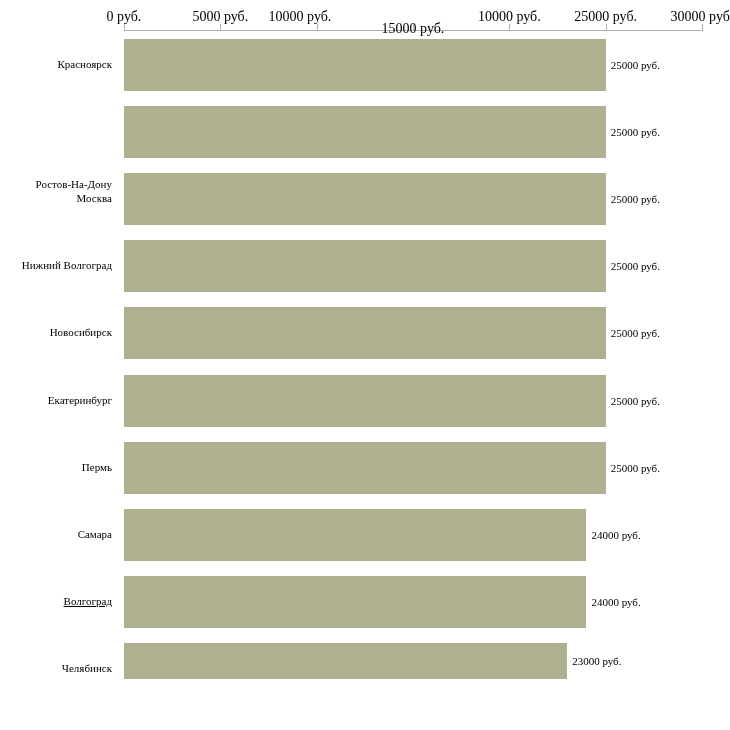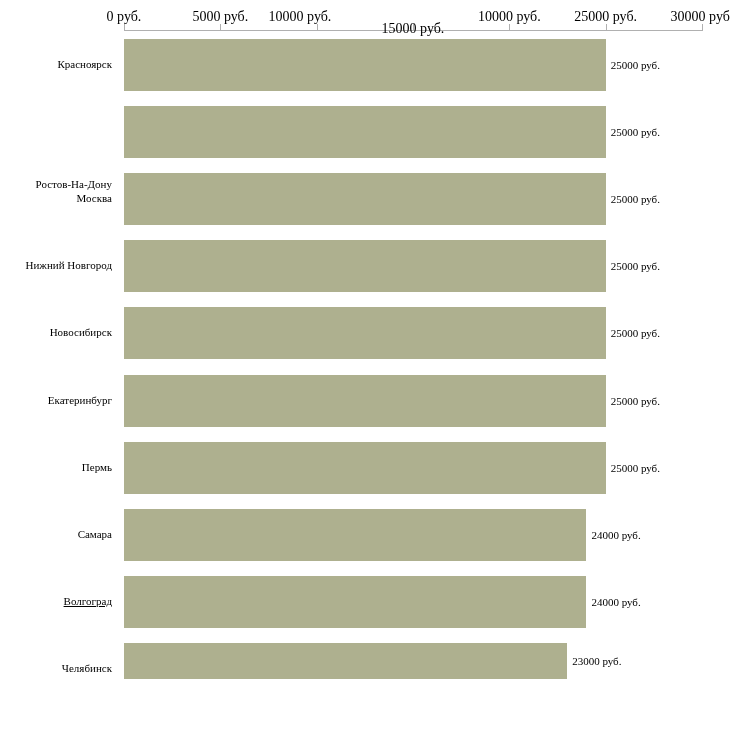--- a/index.html
+++ b/index.html
@@ -133,21 +133,21 @@
       </div>
       <div class="bar-row" style="top: 643.4px; height: 36px;">
         <div class="bar" style="left: 124px; width: 443.133px; background: rgb(174, 176, 143); position: absolute;"></div>
         <div class="bar-value" style="left: 572.133px;">23000 руб.</div>
       </div>
     </div>
   <div id="labels-layer">
       <div class="cat-label-wrap" style="top: 57.6px; padding-right: 6px; box-sizing: border-box;">Красноярск</div>
       <div class="cat-label-wrap" style="top: 134px; padding-right: 6px; box-sizing: border-box; margin-top: 44px;">Ростов-На-Дону</div>
       <div class="cat-label-wrap" style="top: 192px; padding-right: 6px; box-sizing: border-box;">Москва</div>
-      <div class="cat-label-wrap" style="top: 259.2px; padding-right: 6px; box-sizing: border-box;">Нижний Новгород</div>
+      <div class="cat-label-wrap" style="top: 259.2px; padding-right: 6px; box-sizing: border-box;">Нижний Волгоград</div>
       <div class="cat-label-wrap" style="top: 326.4px; padding-right: 6px; box-sizing: border-box;">Новосибирск</div>
       <div class="cat-label-wrap" style="top: 393.6px; padding-right: 6px; box-sizing: border-box;">Екатеринбург</div>
       <div class="cat-label-wrap" style="top: 460.8px; padding-right: 6px; box-sizing: border-box;">Пермь</div>
       <div class="cat-label-wrap" style="top: 528px; padding-right: 6px; box-sizing: border-box;">Самара</div>
       <div class="cat-label-wrap" style="top: 595.2px; padding-right: 6px; box-sizing: border-box; text-decoration: underline;">Волгоград</div>
       <div class="cat-label-wrap" style="top: 662.4px; padding-right: 6px; box-sizing: border-box;">Челябинск</div>
     </div>
 </div>
 
 </body></html>

